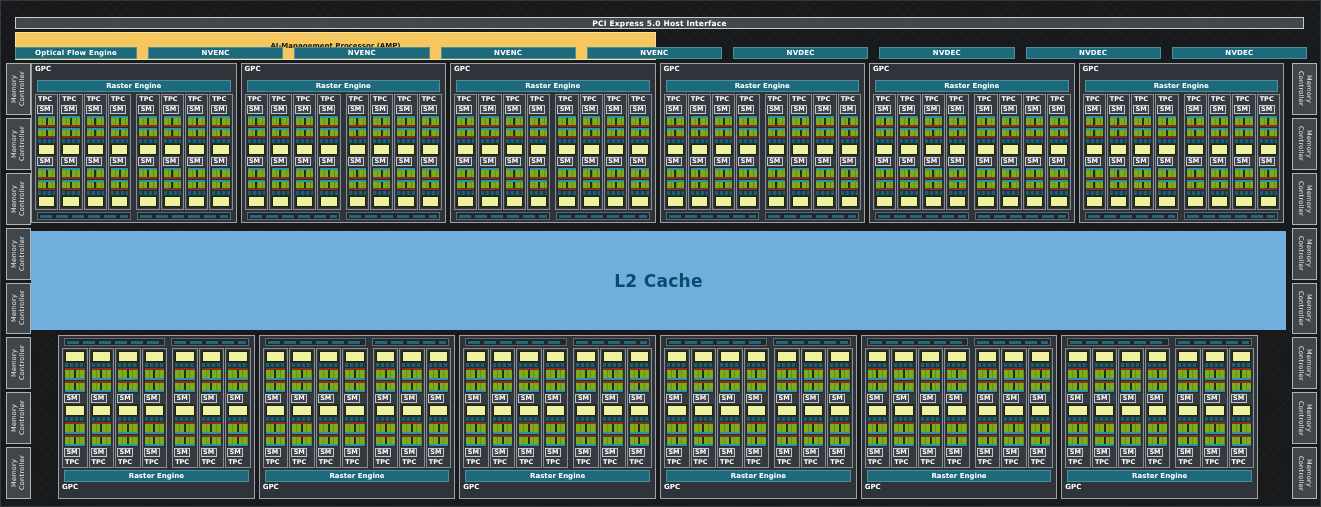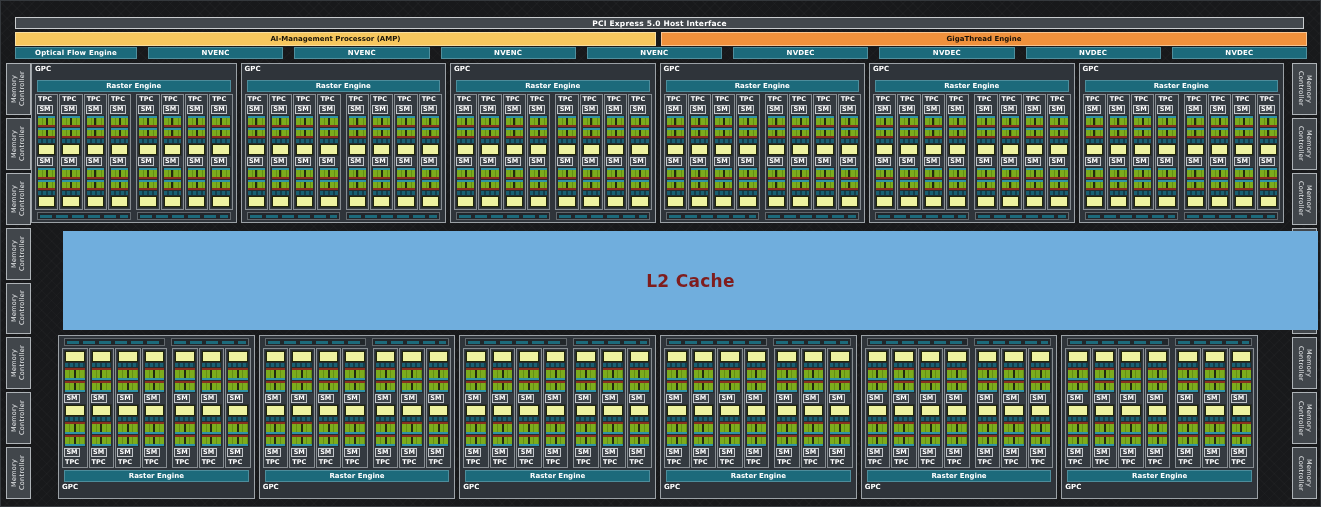--- a/index.html
+++ b/index.html
@@ -18,21 +18,21 @@
 
   
   #pci-bar{
     left:14px; top:16px; width:1289px; height:12px;
     background:var(--panel-grey,#43484d);
     border:1px solid #c9ccce;
     color:#fff; font-size:7.5px; font-weight:bold;
     display:flex; align-items:center; justify-content:center;
     letter-spacing:.2px;
   }
-  #row2{ left:14px; top:31px; width:1292px; height:14px; display:flex; gap:5px; }
+  #row2{ left:14px; top:31px; width:1292px; height:28px; display:flex; gap:5px; }
   #amp-bar{
     flex:0 0 641px; background:var(--amp-yellow,#f6c75e);
     border:1px solid #f9dfa0; color:#1a1509;
     font-size:7px; font-weight:bold;
     display:flex; align-items:center; justify-content:center;
   }
   #gigathread-bar{
     flex:1; background:var(--gt-orange,#f0913c);
     border:1px solid #f7c491; color:#1a1208;
     font-size:7px; font-weight:bold;
@@ -60,21 +60,21 @@
     font-size:6.5px; line-height:1.3; color:#e6e8ea;
     text-align:center; letter-spacing:.3px;
   }
   #mc-left .mc-text{ transform:rotate(180deg); }
 
   
   #l2-cache{
     left:30px; top:230px; width:1255px; height:99px;
     background:var(--l2-blue,#70aedd);
     display:flex; align-items:center; justify-content:center;
-    color:#7f1d1d; font-size:17px; font-weight:bold; letter-spacing:.3px;margin-left:32px;
+    color:#0c4a6e; font-size:17px; font-weight:bold; letter-spacing:.3px;
   }
 
   
   #gpc-top{ left:30px; top:62px; width:1253px; height:160px; display:flex; gap:4px; }
   #gpc-bottom{ left:57px; top:334px; width:1200px; height:164px; display:flex; gap:4px; }
 
   .gpc{
     flex:1; background:var(--gpc-bg,#2f343a);
     border:1px solid #9ba1a6;
     display:flex; flex-direction:column; gap:1px;
@@ -137,23 +137,20 @@
 </head>
 <body>
 
 <div id="pci-bar" class="abs">
     <span>PCI Express 5.0 Host Interface</span>
   </div>
 
 <div id="row2" class="abs">
   <div id="amp-bar">
       <span>AI-Management Processor (AMP)</span>
-    </div>
-  <div id="gigathread-bar">
-      <span>GigaThread Engine</span>
     </div>
 </div>
 
 <div id="media-row" class="abs">
     <div class="media-cell first">
       <div>Optical Flow Engine</div>
     </div>
     <div class="media-cell">
       <div>NVENC</div>
     </div>

